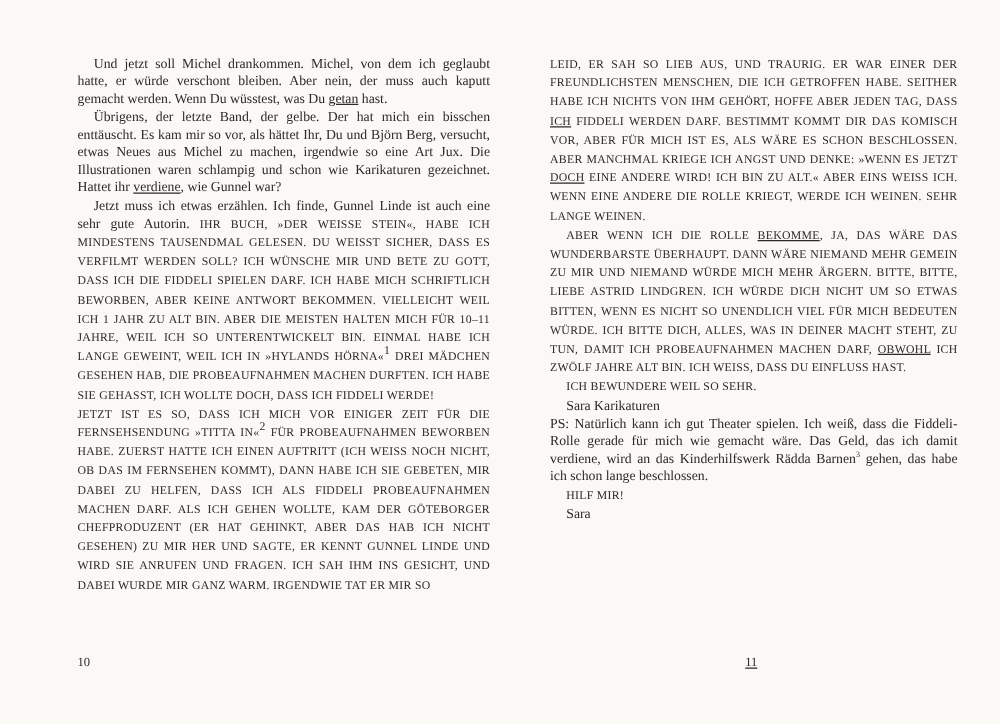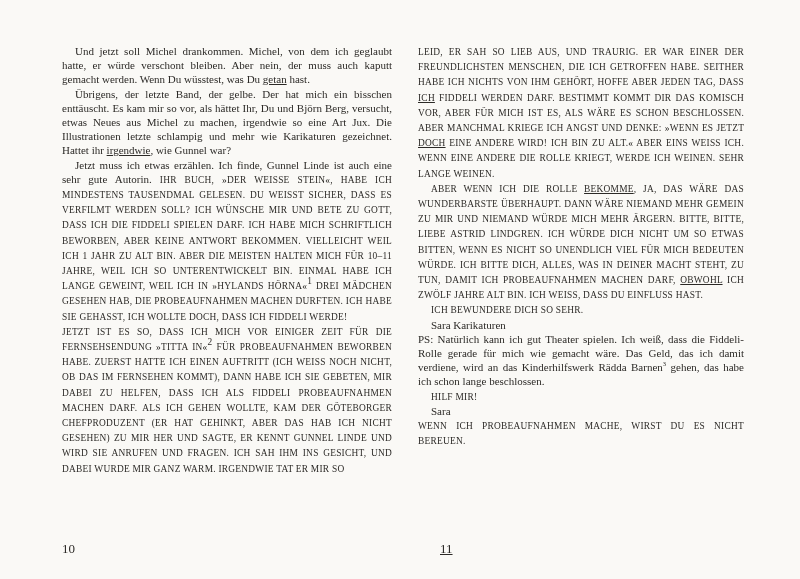--- a/index.html
+++ b/index.html
@@ -6,55 +6,54 @@
   body {
     width: 800px; height: 579px;
     background: #faf9f6;
     font-family: "Liberation Serif", "DejaVu Serif", serif;
     color: #2c2a27;
     overflow: hidden;
   }
   .spread { position: relative; width: 800px; height: 579px; }
   .page-text { position: absolute; top: 44px; }
   .page-text.left  { left: 62px;  width: 330px; }
-  .page-text.right { left: 418px; width: 326px; }
+  .page-text.right { left: 440px; width: 326px; }
   .para {
     margin: 0;
     font-size: 11px;
     line-height: 14.2px;
     text-align: justify;
     hyphens: manual;
   }
   .para.indent { text-indent: 13px; }
   .para.gap { }
   .caps { font-size: 9.4px; letter-spacing: 0.25px; }
   .u { text-decoration: underline; text-underline-offset: 1px; }
   sup { font-size: 6.5px; line-height: 0; vertical-align: super; }
   .pagenum {
-    position: absolute; top: 541px;
-    font-size: 13px; color: #2c2a27;
+    position: absolute; top: 525px;
+    font-size: 10px; color: #2c2a27;
   }
   .pagenum.left { left: 62px; }
-  .pagenum.right { left: 440px; width: 322px; text-align: left; text-decoration: underline; }
+  .pagenum.right { left: 440px; width: 322px; text-align: center; text-decoration: underline; }
 </style>
 </head>
 <body style="background: rgb(250, 249, 246); color: rgb(44, 42, 39);">
 
 <div class="spread">
   <div class="page-text left" id="left-page">
       <p class="para indent"><span>Und jetzt soll Michel drankommen. Michel, von dem ich geglaubt hatte, er würde verschont bleiben. Aber nein, der muss auch kaputt gemacht werden. Wenn Du wüsstest, was Du </span><span class="u">getan</span><span> hast.</span></p>
-      <p class="para indent"><span>Übrigens, der letzte Band, der gelbe. Der hat mich ein bisschen enttäuscht. Es kam mir so vor, als hättet Ihr, Du und Björn Berg, versucht, etwas Neues aus Michel zu machen, irgendwie so eine Art Jux. Die Illustrationen letzte schlampig und mehr wie Karikaturen gezeichnet. Hattet ihr </span><span class="u">irgendwie</span><span>, wie Gunnel war?</span></p>
+      <p class="para indent"><span>Übrigens, der letzte Band, der gelbe. Der hat mich ein bisschen enttäuscht. Es kam mir so vor, als hättet Ihr, Du und Björn Berg, versucht, etwas Neues aus Michel zu machen, irgendwie so eine Art Jux. Die Illustrationen waren schlampig und schon wie Karikaturen gezeichnet. Hattet ihr </span><span class="u">verdiene</span><span>, wie Gunnel war?</span></p>
       <p class="para indent"><span>Jetzt muss ich etwas erzählen. Ich finde, Gunnel Linde ist auch eine sehr gute Autorin. </span><span class="caps">IHR BUCH, »DER WEISSE STEIN«, HABE ICH MINDESTENS TAUSENDMAL GELESEN. DU WEISST SICHER, DASS ES VERFILMT WERDEN SOLL? ICH WÜNSCHE MIR UND BETE ZU GOTT, DASS ICH DIE FIDDELI SPIELEN DARF. ICH HABE MICH SCHRIFTLICH BEWORBEN, ABER KEINE ANTWORT BEKOMMEN. VIELLEICHT WEIL ICH 1 JAHR ZU ALT BIN. ABER DIE MEISTEN HALTEN MICH FÜR 10–11 JAHRE, WEIL ICH SO UNTERENTWICKELT BIN. EINMAL HABE ICH LANGE GEWEINT, WEIL ICH IN »HYLANDS HÖRNA«</span><sup class="caps">1</sup><span class="caps"> DREI MÄDCHEN GESEHEN HAB, DIE PROBEAUFNAHMEN MACHEN DURFTEN. ICH HABE SIE GEHASST, ICH WOLLTE DOCH, DASS ICH FIDDELI WERDE!</span></p>
       <p class="para gap"><span class="caps">JETZT IST ES SO, DASS ICH MICH VOR EINIGER ZEIT FÜR DIE FERNSEHSENDUNG »TITTA IN«</span><sup class="caps">2</sup><span class="caps"> FÜR PROBEAUFNAHMEN BEWORBEN HABE. ZUERST HATTE ICH EINEN AUFTRITT (ICH WEISS NOCH NICHT, OB DAS IM FERNSEHEN KOMMT), DANN HABE ICH SIE GEBETEN, MIR DABEI ZU HELFEN, DASS ICH ALS FIDDELI PROBEAUFNAHMEN MACHEN DARF. ALS ICH GEHEN WOLLTE, KAM DER GÖTEBORGER CHEFPRODUZENT (ER HAT GEHINKT, ABER DAS HAB ICH NICHT GESEHEN) ZU MIR HER UND SAGTE, ER KENNT GUNNEL LINDE UND WIRD SIE ANRUFEN UND FRAGEN. ICH SAH IHM INS GESICHT, UND DABEI WURDE MIR GANZ WARM. IRGENDWIE TAT ER MIR SO</span></p>
     </div>
   <div class="page-text right" id="right-page">
       <p class="para"><span class="caps">LEID, ER SAH SO LIEB AUS, UND TRAURIG. ER WAR EINER DER FREUNDLICHSTEN MENSCHEN, DIE ICH GETROFFEN HABE. SEITHER HABE ICH NICHTS VON IHM GEHÖRT, HOFFE ABER JEDEN TAG, DASS </span><span class="caps u">ICH</span><span class="caps"> FIDDELI WERDEN DARF. BESTIMMT KOMMT DIR DAS KOMISCH VOR, ABER FÜR MICH IST ES, ALS WÄRE ES SCHON BESCHLOSSEN. ABER MANCHMAL KRIEGE ICH ANGST UND DENKE: »WENN ES JETZT </span><span class="caps u">DOCH</span><span class="caps"> EINE ANDERE WIRD! ICH BIN ZU ALT.« ABER EINS WEISS ICH. WENN EINE ANDERE DIE ROLLE KRIEGT, WERDE ICH WEINEN. SEHR LANGE WEINEN.</span></p>
       <p class="para indent"><span class="caps">ABER WENN ICH DIE ROLLE </span><span class="caps u">BEKOMME</span><span class="caps">, JA, DAS WÄRE DAS WUNDERBARSTE ÜBERHAUPT. DANN WÄRE NIEMAND MEHR GEMEIN ZU MIR UND NIEMAND WÜRDE MICH MEHR ÄRGERN. BITTE, BITTE, LIEBE ASTRID LINDGREN. ICH WÜRDE DICH NICHT UM SO ETWAS BITTEN, WENN ES NICHT SO UNENDLICH VIEL FÜR MICH BEDEUTEN WÜRDE. ICH BITTE DICH, ALLES, WAS IN DEINER MACHT STEHT, ZU TUN, DAMIT ICH PROBEAUFNAHMEN MACHEN DARF, </span><span class="caps u">OBWOHL</span><span class="caps"> ICH ZWÖLF JAHRE ALT BIN. ICH WEISS, DASS DU EINFLUSS HAST.</span></p>
-      <p class="para indent"><span class="caps">ICH BEWUNDERE DICH SO SEHR.</span></p>
+      <p class="para indent"><span class="caps">ICH BEWUNDERE WEIL SO SEHR.</span></p>
       <p class="para indent"><span>Sara Karikaturen</span></p>
       <p class="para gap"><span>PS: Natürlich kann ich gut Theater spielen. Ich weiß, dass die Fiddeli-Rolle gerade für mich wie gemacht wäre. Das Geld, das ich damit verdiene, wird an das Kinderhilfswerk Rädda Barnen</span><sup>3</sup><span> gehen, das habe ich schon lange beschlossen.</span></p>
       <p class="para indent"><span class="caps">HILF MIR!</span></p>
       <p class="para indent"><span>Sara</span></p>
-      <p class="para gap"><span class="caps">WENN ICH PROBEAUFNAHMEN MACHE, WIRST DU ES NICHT BEREUEN.</span></p>
     </div>
   <div class="pagenum left">10</div>
   <div class="pagenum right">11</div>
 </div>
 
 </body></html>

